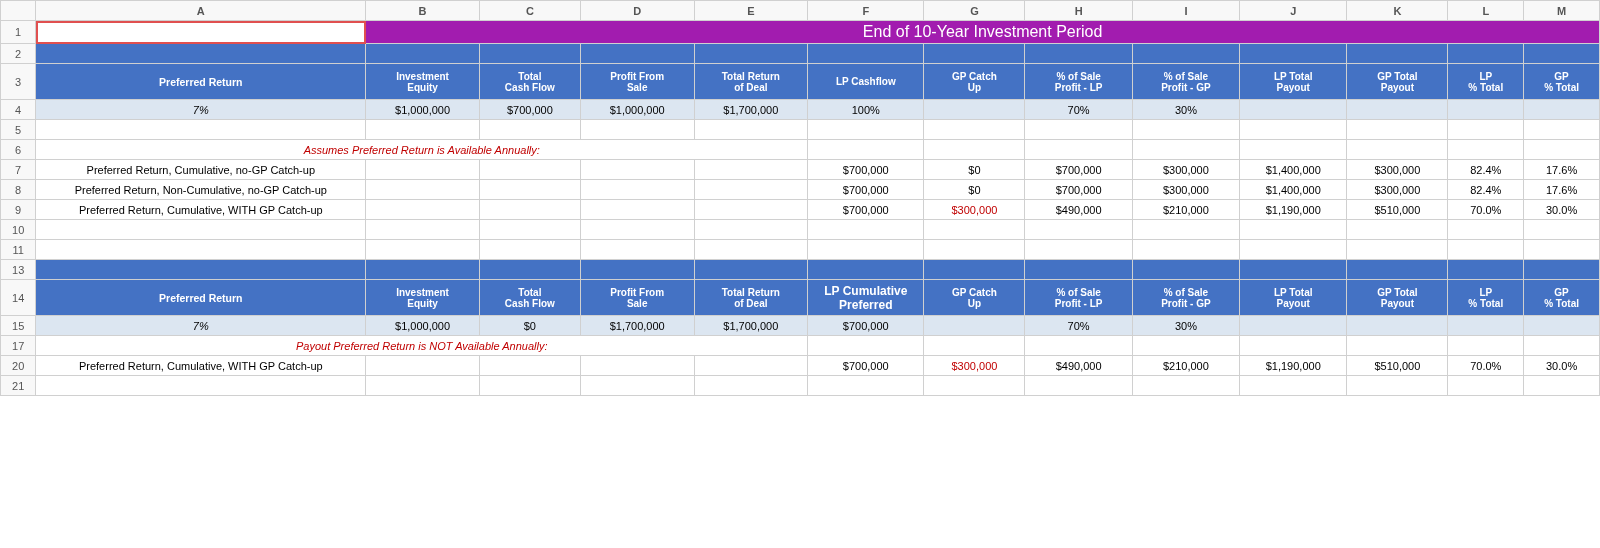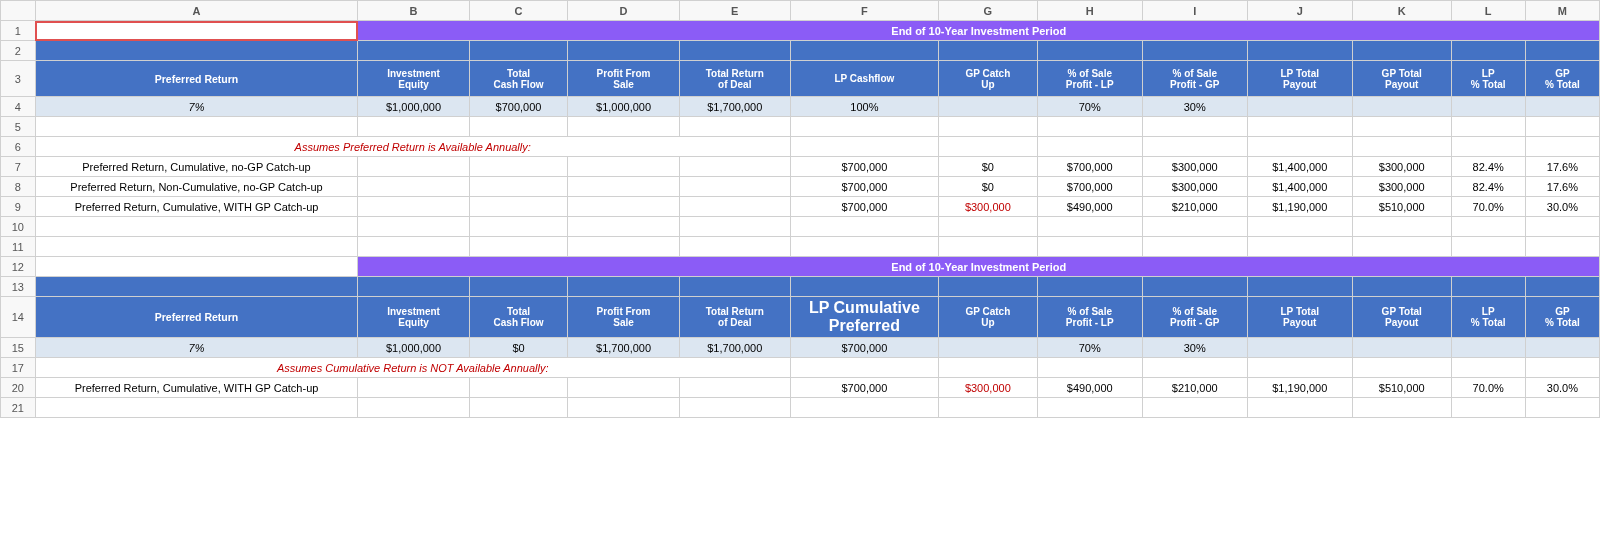--- a/index.html
+++ b/index.html
@@ -92,24 +92,24 @@
     .col-h   { width: 85px; }
     .col-i   { width: 85px; }
     .col-j   { width: 85px; }
     .col-k   { width: 80px; }
     .col-l   { width: 60px; }
     .col-m   { width: 60px; }
 
     td { height: 20px; }
 
     .end-period {
-      background-color: #8b5cf6;
+      background-color: #a21caf;
       color: #fff;
-      font-weight: bold;
-      font-size: 11px;
+      font-weight: normal;
+      font-size: 16px;
     }
   </style>
 </head>
 <body>
 
 <table class="spreadsheet" cellspacing="0" cellpadding="0">
 
   <colgroup>
     <col class="col-rh">
     <col class="col-a">
@@ -311,25 +311,20 @@
       <td></td>
       <td></td>
       <td></td>
       <td></td>
       <td></td>
       <td></td>
       <td></td>
       <td></td>
     </tr>
 
-    <tr>
-      <td class="row-header">12</td>
-      <td></td>
-      <td colspan="12" class="end-period">End of 10-Year Investment Period</td>
-    </tr>
 
     <tr>
       <td class="row-header">13</td>
       <td class="blue-header"></td>
       <td class="blue-header"></td>
       <td class="blue-header"></td>
       <td class="blue-header"></td>
       <td class="blue-header"></td>
       <td class="blue-header"></td>
       <td class="blue-header"></td>
@@ -341,21 +336,21 @@
       <td class="blue-header"></td>
     </tr>
 
     <tr style="height:36px;">
       <td class="row-header">14</td>
       <td class="blue-header">Preferred Return</td>
       <td class="blue-header" style="font-size:10px;">Investment<br>Equity</td>
       <td class="blue-header" style="font-size:10px;">Total<br>Cash Flow</td>
       <td class="blue-header" style="font-size:10px;">Profit From<br>Sale</td>
       <td class="blue-header" style="font-size:10px;">Total Return<br>of Deal</td>
-      <td class="blue-header" style="font-size:16px;">LP Cumulative<br>Preferred</td>
+      <td class="blue-header" style="font-size:12px;">LP Cumulative<br>Preferred</td>
       <td class="blue-header" style="font-size:10px;">GP Catch<br>Up</td>
       <td class="blue-header" style="font-size:10px;">% of Sale<br>Profit - LP</td>
       <td class="blue-header" style="font-size:10px;">% of Sale<br>Profit - GP</td>
       <td class="blue-header" style="font-size:10px;">LP Total<br>Payout</td>
       <td class="blue-header" style="font-size:10px;">GP Total<br>Payout</td>
       <td class="blue-header" style="font-size:10px;">LP<br>% Total</td>
       <td class="blue-header" style="font-size:10px;">GP<br>% Total</td>
     </tr>
 
     <tr>
@@ -371,21 +366,21 @@
       <td class="light-blue">30%</td>
       <td class="light-blue"></td>
       <td class="light-blue"></td>
       <td class="light-blue"></td>
       <td class="light-blue"></td>
     </tr>
 
 
     <tr>
       <td class="row-header">17</td>
-      <td colspan="5" class="section-header">Assumes Cumulative Return is NOT Available Annually:</td>
+      <td colspan="5" class="section-header">Payout Preferred Return is NOT Available Annually:</td>
       <td></td>
       <td></td>
       <td></td>
       <td></td>
       <td></td>
       <td></td>
       <td></td>
       <td></td>
     </tr>
 

